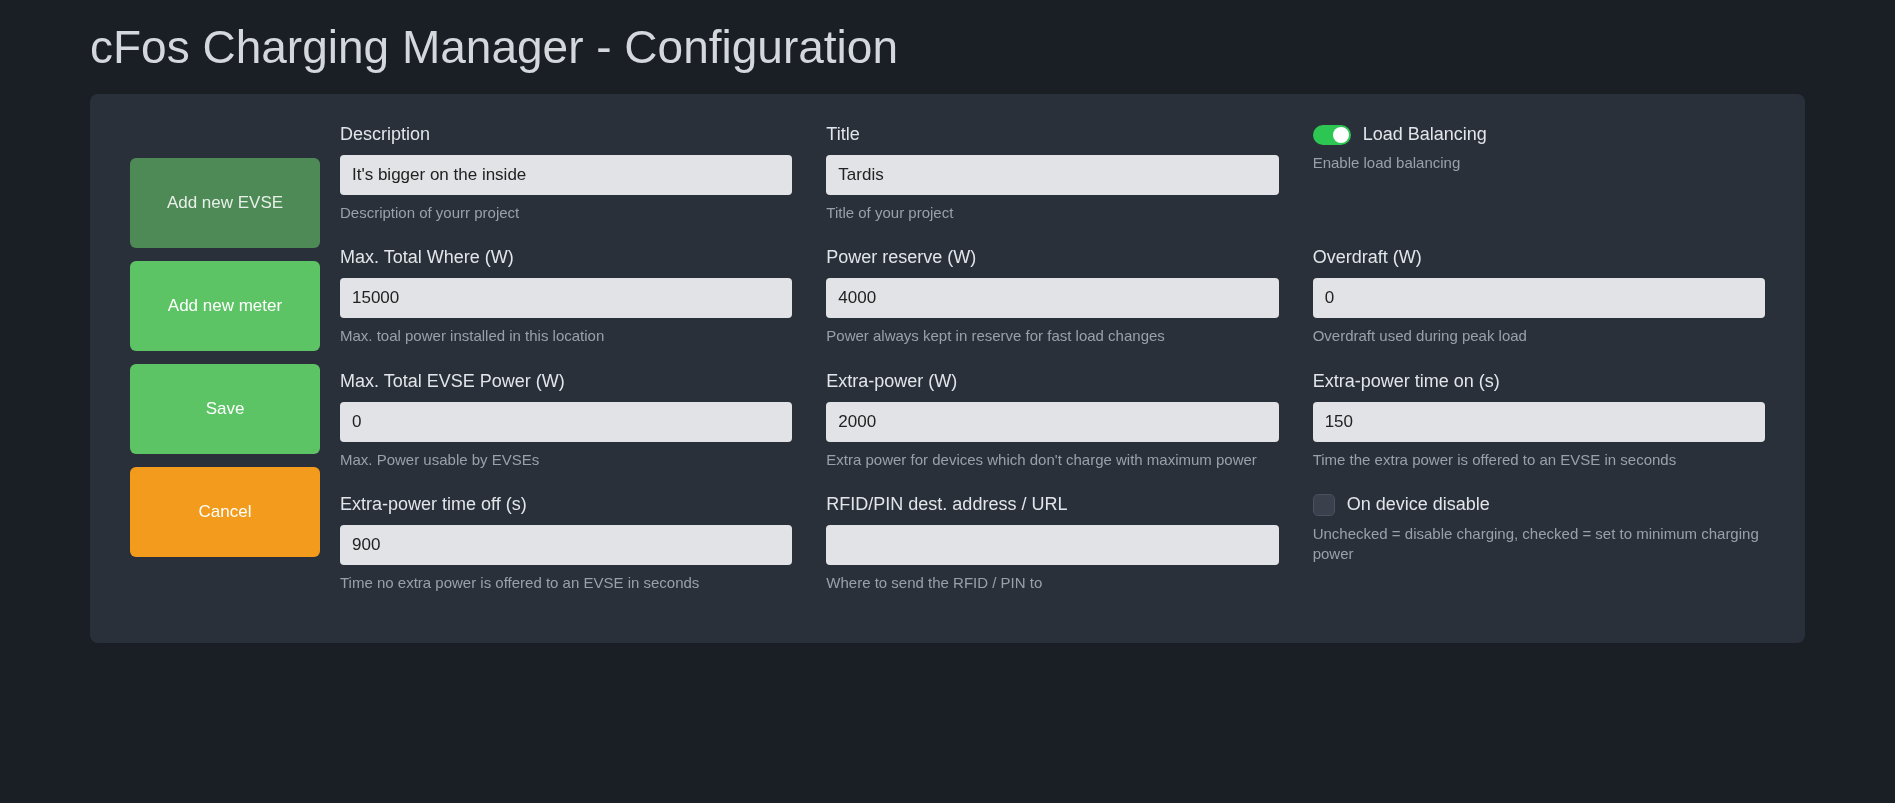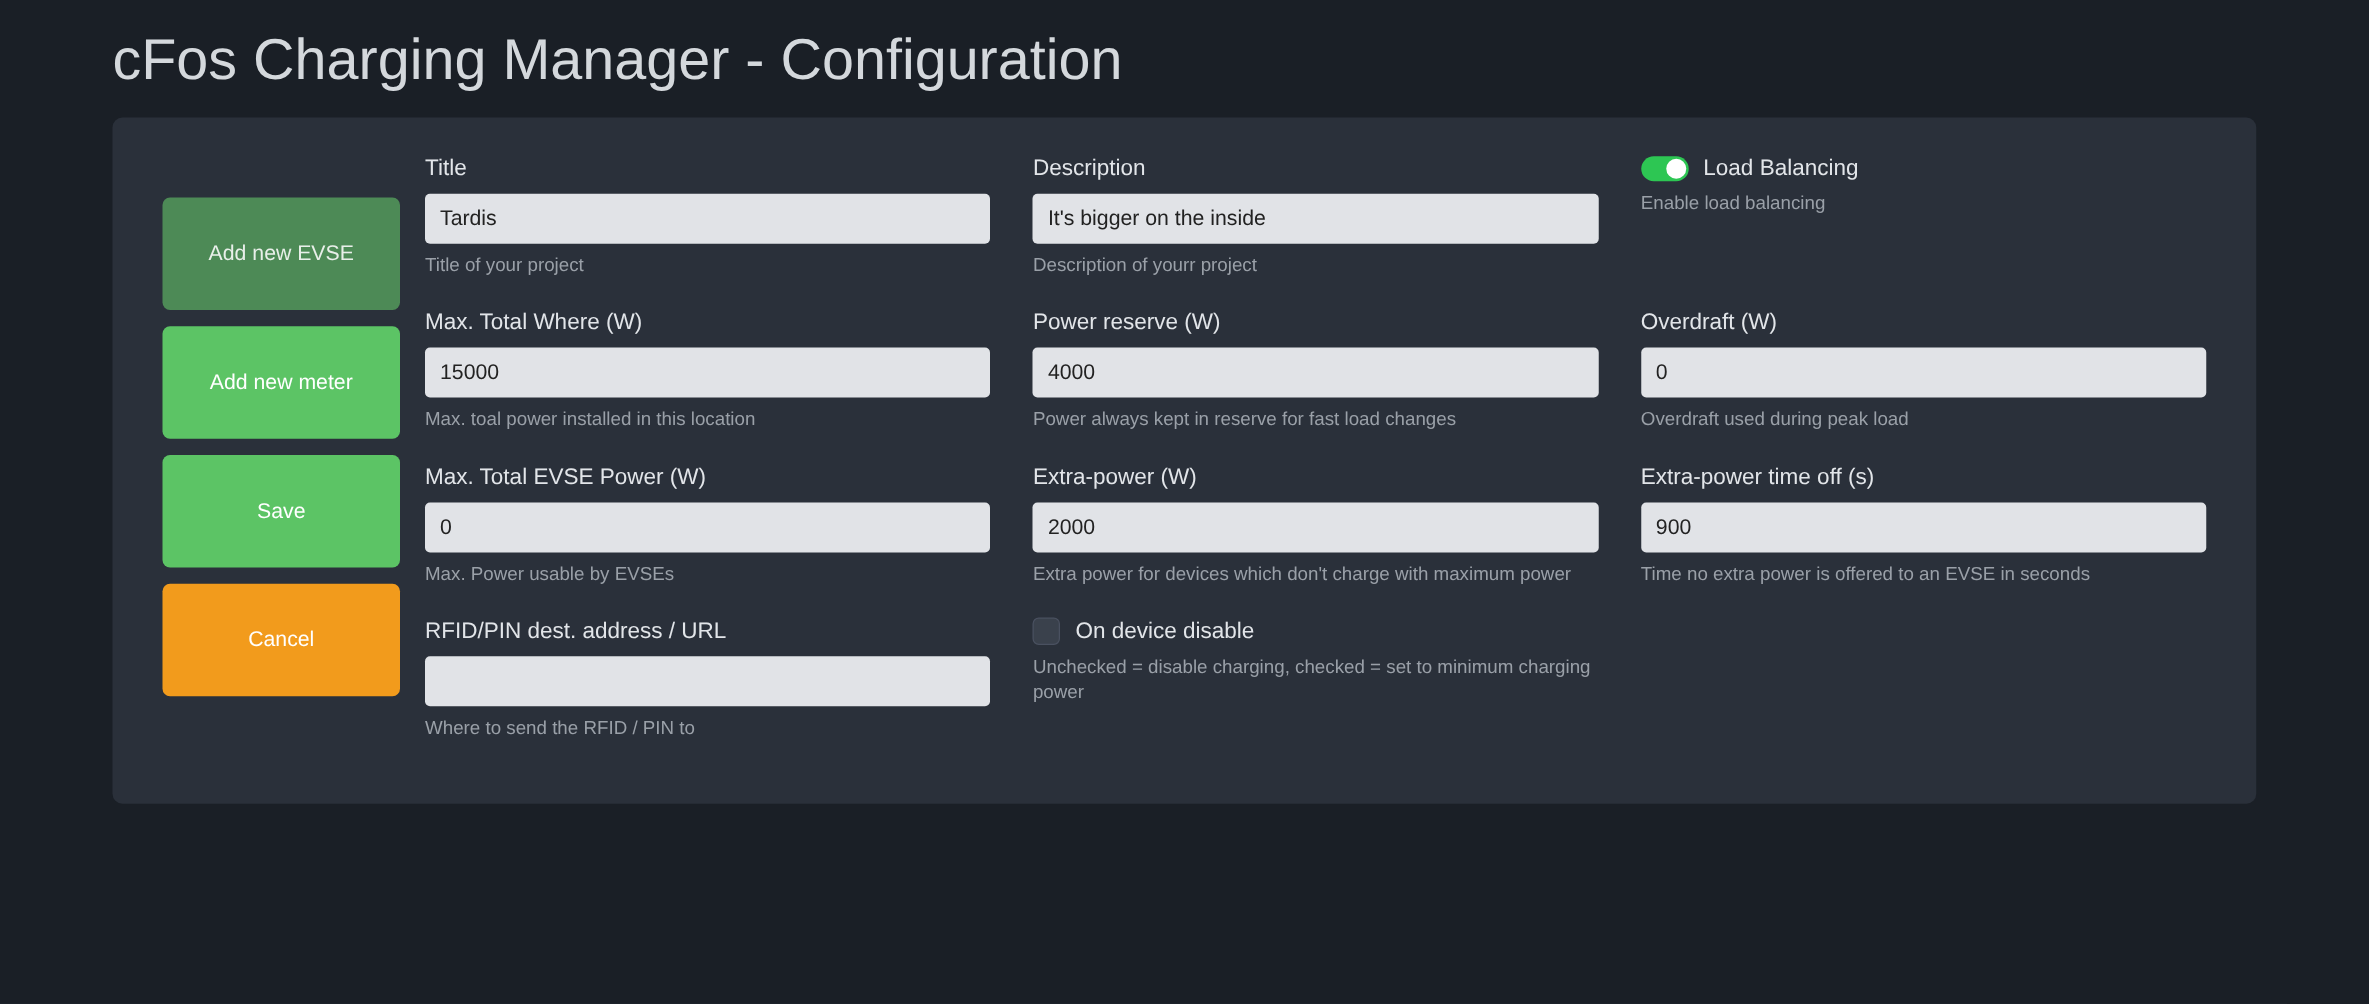--- a/index.html
+++ b/index.html
@@ -112,29 +112,29 @@
     <div class="sidebar">
       <button class="btn btn-muted-green">Add new EVSE</button>
       <button class="btn btn-green">Add new meter</button>
       <button class="btn btn-green">Save</button>
       <button class="btn btn-orange">Cancel</button>
     </div>
 
     <div class="form-area">
 
       <div class="field">
+        <div class="field-label">Description</div>
+        <input type="text" value="It's bigger on the inside" style="">
+        <div class="field-help">Description of yourr project</div>
+      </div>
+
+      <div class="field">
         <div class="field-label">Title</div>
         <input type="text" value="Tardis" style="">
         <div class="field-help">Title of your project</div>
-      </div>
-
-      <div class="field">
-        <div class="field-label">Description</div>
-        <input type="text" value="It's bigger on the inside" style="">
-        <div class="field-help">Description of yourr project</div>
       </div>
 
       <div class="field">
         <div class="toggle-row">
           <div class="toggle">
               <div class="knob"></div>
             </div>
           <div class="toggle-label">Load Balancing</div>
         </div>
         <div class="field-help">Enable load balancing</div>
@@ -163,20 +163,25 @@
         <input type="number" value="0" style="">
         <div class="field-help">Max. Power usable by EVSEs</div>
       </div>
 
       <div class="field">
         <div class="field-label">Extra-power (W)</div>
         <input type="number" value="2000" style="">
         <div class="field-help">Extra power for devices which don't charge with maximum power</div>
       </div>
 
+      <div class="field">
+        <div class="field-label">Extra-power time on (s)</div>
+        <input type="number" value="150" style="">
+        <div class="field-help">Time the extra power is offered to an EVSE in seconds</div>
+      </div>
 
       <div class="field">
         <div class="field-label">Extra-power time off (s)</div>
         <input type="number" value="900" style="">
         <div class="field-help">Time no extra power is offered to an EVSE in seconds</div>
       </div>
 
       <div class="field">
         <div class="field-label">RFID/PIN dest. address / URL</div>
         <input type="text" value="" style="">

